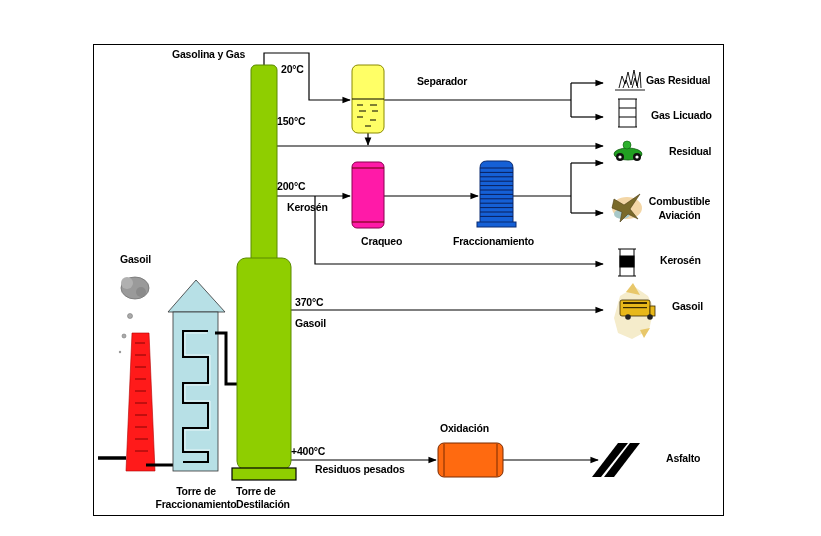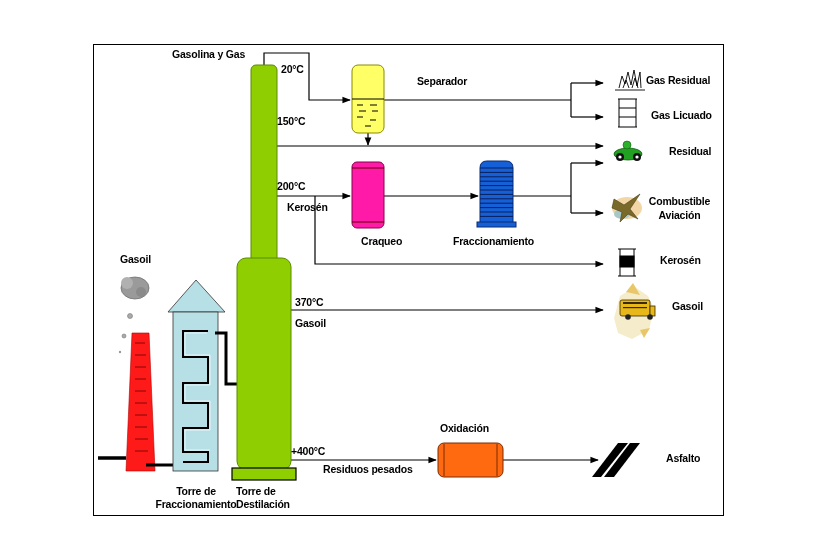--- a/index.html
+++ b/index.html
@@ -192,21 +192,21 @@
 <div class="lbl" style="left:389px;top:75px;padding-left:28px;">Separador</div>
 <div class="lbl" style="left:277px;top:115px;">150°C</div>
 <div class="lbl" style="left:277px;top:180px;">200°C</div>
 <div class="lbl" style="left:287px;top:201px;">Kerosén</div>
 <div class="lbl" style="left:361px;top:235px;">Craqueo</div>
 <div class="lbl" style="left:453px;top:235px;">Fraccionamiento</div>
 <div class="lbl" style="left:120px;top:253px;">Gasoil</div>
 <div class="lbl" style="left:295px;top:296px;">370°C</div>
 <div class="lbl" style="left:295px;top:317px;">Gasoil</div>
 <div class="lbl" style="left:291px;top:445px;">+400°C</div>
-<div class="lbl" style="left:323px;top:463px;">Residuos pesados</div>
+<div class="lbl" style="left:315px;top:463px;">Residuos pesados</div>
 <div class="lbl" style="left:440px;top:422px;">Oxidación</div>
 
 <div class="lbl c" style="left:148px;top:485px;width:96px;line-height:13px;">
   <div>Torre de</div>
   <div>Fraccionamiento</div>
 </div>
 <div class="lbl" style="left:236px;top:485px;line-height:13px;">
   <div>Torre de</div>
   <div>Destilación</div>
 </div>

